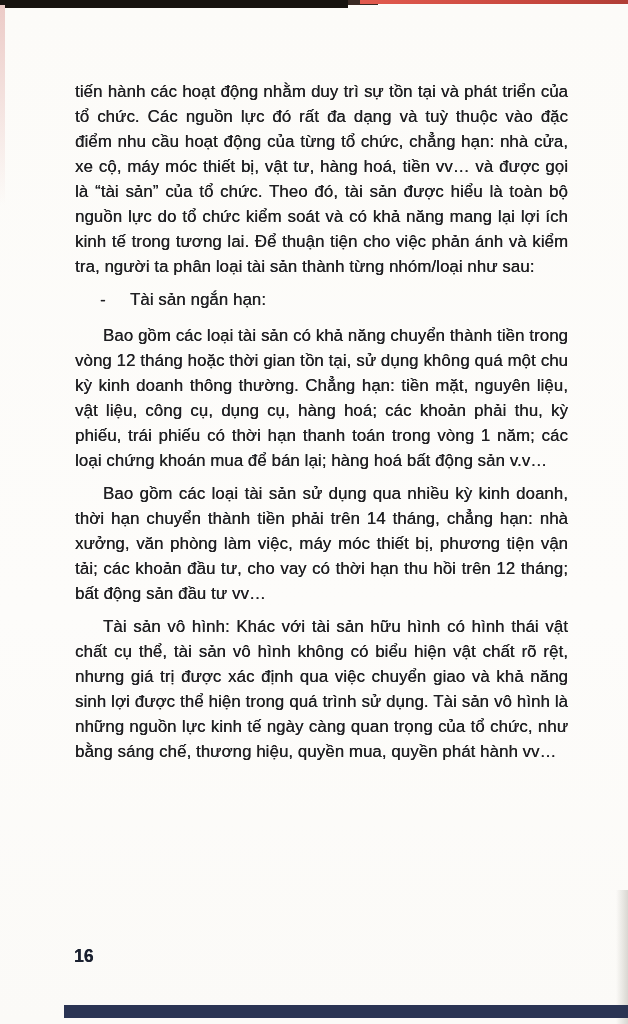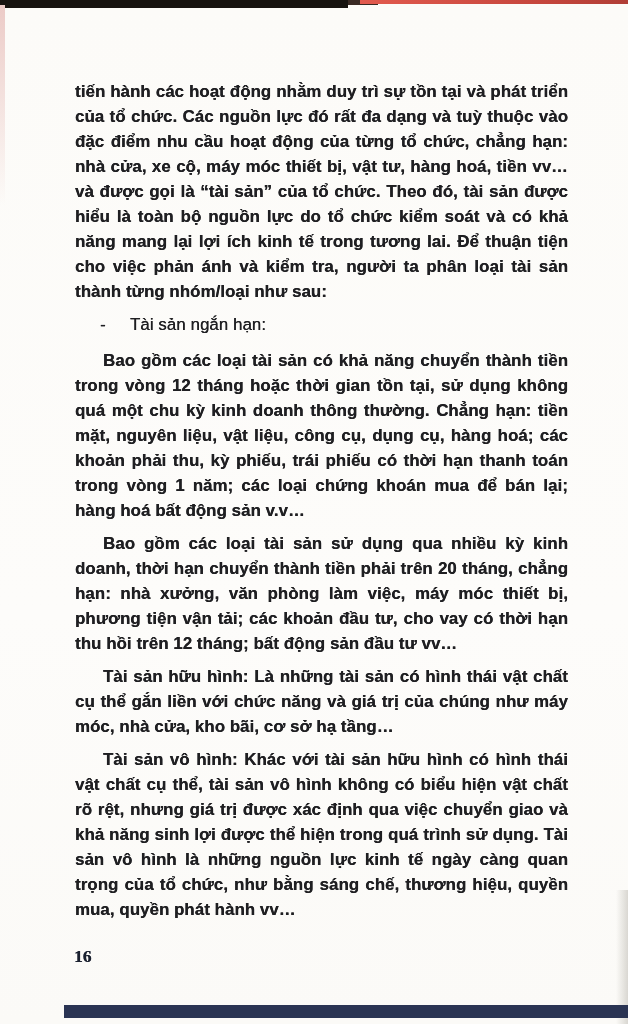--- a/index.html
+++ b/index.html
@@ -38,30 +38,30 @@
     background:#2a3453;
   }
   
   .textblock{
     position:absolute;left:75px;top:79px;width:493px;
     font-size:16.8px;line-height:25px;color:#1f1f22;
     text-align:justify;
     text-shadow:0.25px 0 0 currentColor;
     letter-spacing:0.1px;
   }
-  .para{margin:0 0 8px;text-indent:28px;font-weight:bold;}
+  .para{margin:0 0 8px;text-indent:28px;}
   .para.no-indent{text-indent:0;}
   .list-item{
     margin:6px 0 11px;padding-left:25px;
     text-indent:0;text-align:left;
   }
   .list-marker{display:inline-block;width:30px;}
   .page-number{
     position:absolute;left:74px;top:946px;
-    font-family:Liberation Serif, serif;font-weight:700;
+    font-family:Liberation Sans, sans-serif;font-weight:700;
     font-size:17.5px;color:#1b2130;
     text-shadow:0.2px 0 0 currentColor;
   }
 </style>
 </head>
 <body>
 
 <div class="paper"></div>
 
 <div class="top-bar"></div>
@@ -73,21 +73,20 @@
 <div class="textblock">
   <div class="para no-indent">tiến hành các hoạt động nhằm duy trì sự tồn tại và phát triển của tổ chức. Các nguồn lực đó rất đa dạng và tuỳ thuộc vào đặc điểm nhu cầu hoạt động của từng tổ chức, chẳng hạn: nhà cửa, xe cộ, máy móc thiết bị, vật tư, hàng hoá, tiền vv… và được gọi là “tài sản” của tổ chức. Theo đó, tài sản được hiểu là toàn bộ nguồn lực do tổ chức kiểm soát và có khả năng mang lại lợi ích kinh tế trong tương lai. Để thuận tiện cho việc phản ánh và kiểm tra, người ta phân loại tài sản thành từng nhóm/loại như sau:</div>
 
   <div class="list-item">
     <span class="list-marker">-</span><span>Tài sản ngắn hạn:</span>
   </div>
 
   <div class="para">Bao gồm các loại tài sản có khả năng chuyển thành tiền trong vòng 12 tháng hoặc thời gian tồn tại, sử dụng không quá một chu kỳ kinh doanh thông thường. Chẳng hạn: tiền mặt, nguyên liệu, vật liệu, công cụ, dụng cụ, hàng hoá; các khoản phải thu, kỳ phiếu, trái phiếu có thời hạn thanh toán trong vòng 1 năm; các loại chứng khoán mua để bán lại; hàng hoá bất động sản v.v…</div>
 
 
-  <div class="para">Bao gồm các loại tài sản sử dụng qua nhiều kỳ kinh doanh, thời hạn chuyển thành tiền phải trên 20 tháng, chẳng hạn: nhà xưởng, văn phòng làm việc, máy móc thiết bị, phương tiện vận tải; các khoản đầu tư, cho vay có thời hạn thu hồi trên 12 tháng; bất động sản đầu tư vv…</div>
+  <div class="para">Bao gồm các loại tài sản sử dụng qua nhiều kỳ kinh doanh, thời hạn chuyển thành tiền phải trên 14 tháng, chẳng hạn: nhà xưởng, văn phòng làm việc, máy móc thiết bị, phương tiện vận tải; các khoản đầu tư, cho vay có thời hạn thu hồi trên 12 tháng; bất động sản đầu tư vv…</div>
 
-  <div class="para">Tài sản hữu hình: Là những tài sản có hình thái vật chất cụ thể gắn liền với chức năng và giá trị của chúng như máy móc, nhà cửa, kho bãi, cơ sở hạ tầng…</div>
 
   <div class="para">Tài sản vô hình: Khác với tài sản hữu hình có hình thái vật chất cụ thể, tài sản vô hình không có biểu hiện vật chất rõ rệt, nhưng giá trị được xác định qua việc chuyển giao và khả năng sinh lợi được thể hiện trong quá trình sử dụng. Tài sản vô hình là những nguồn lực kinh tế ngày càng quan trọng của tổ chức, như bằng sáng chế, thương hiệu, quyền mua, quyền phát hành vv…</div>
 
 </div>
 
 <div class="page-number">16</div>
 
 </body></html>

